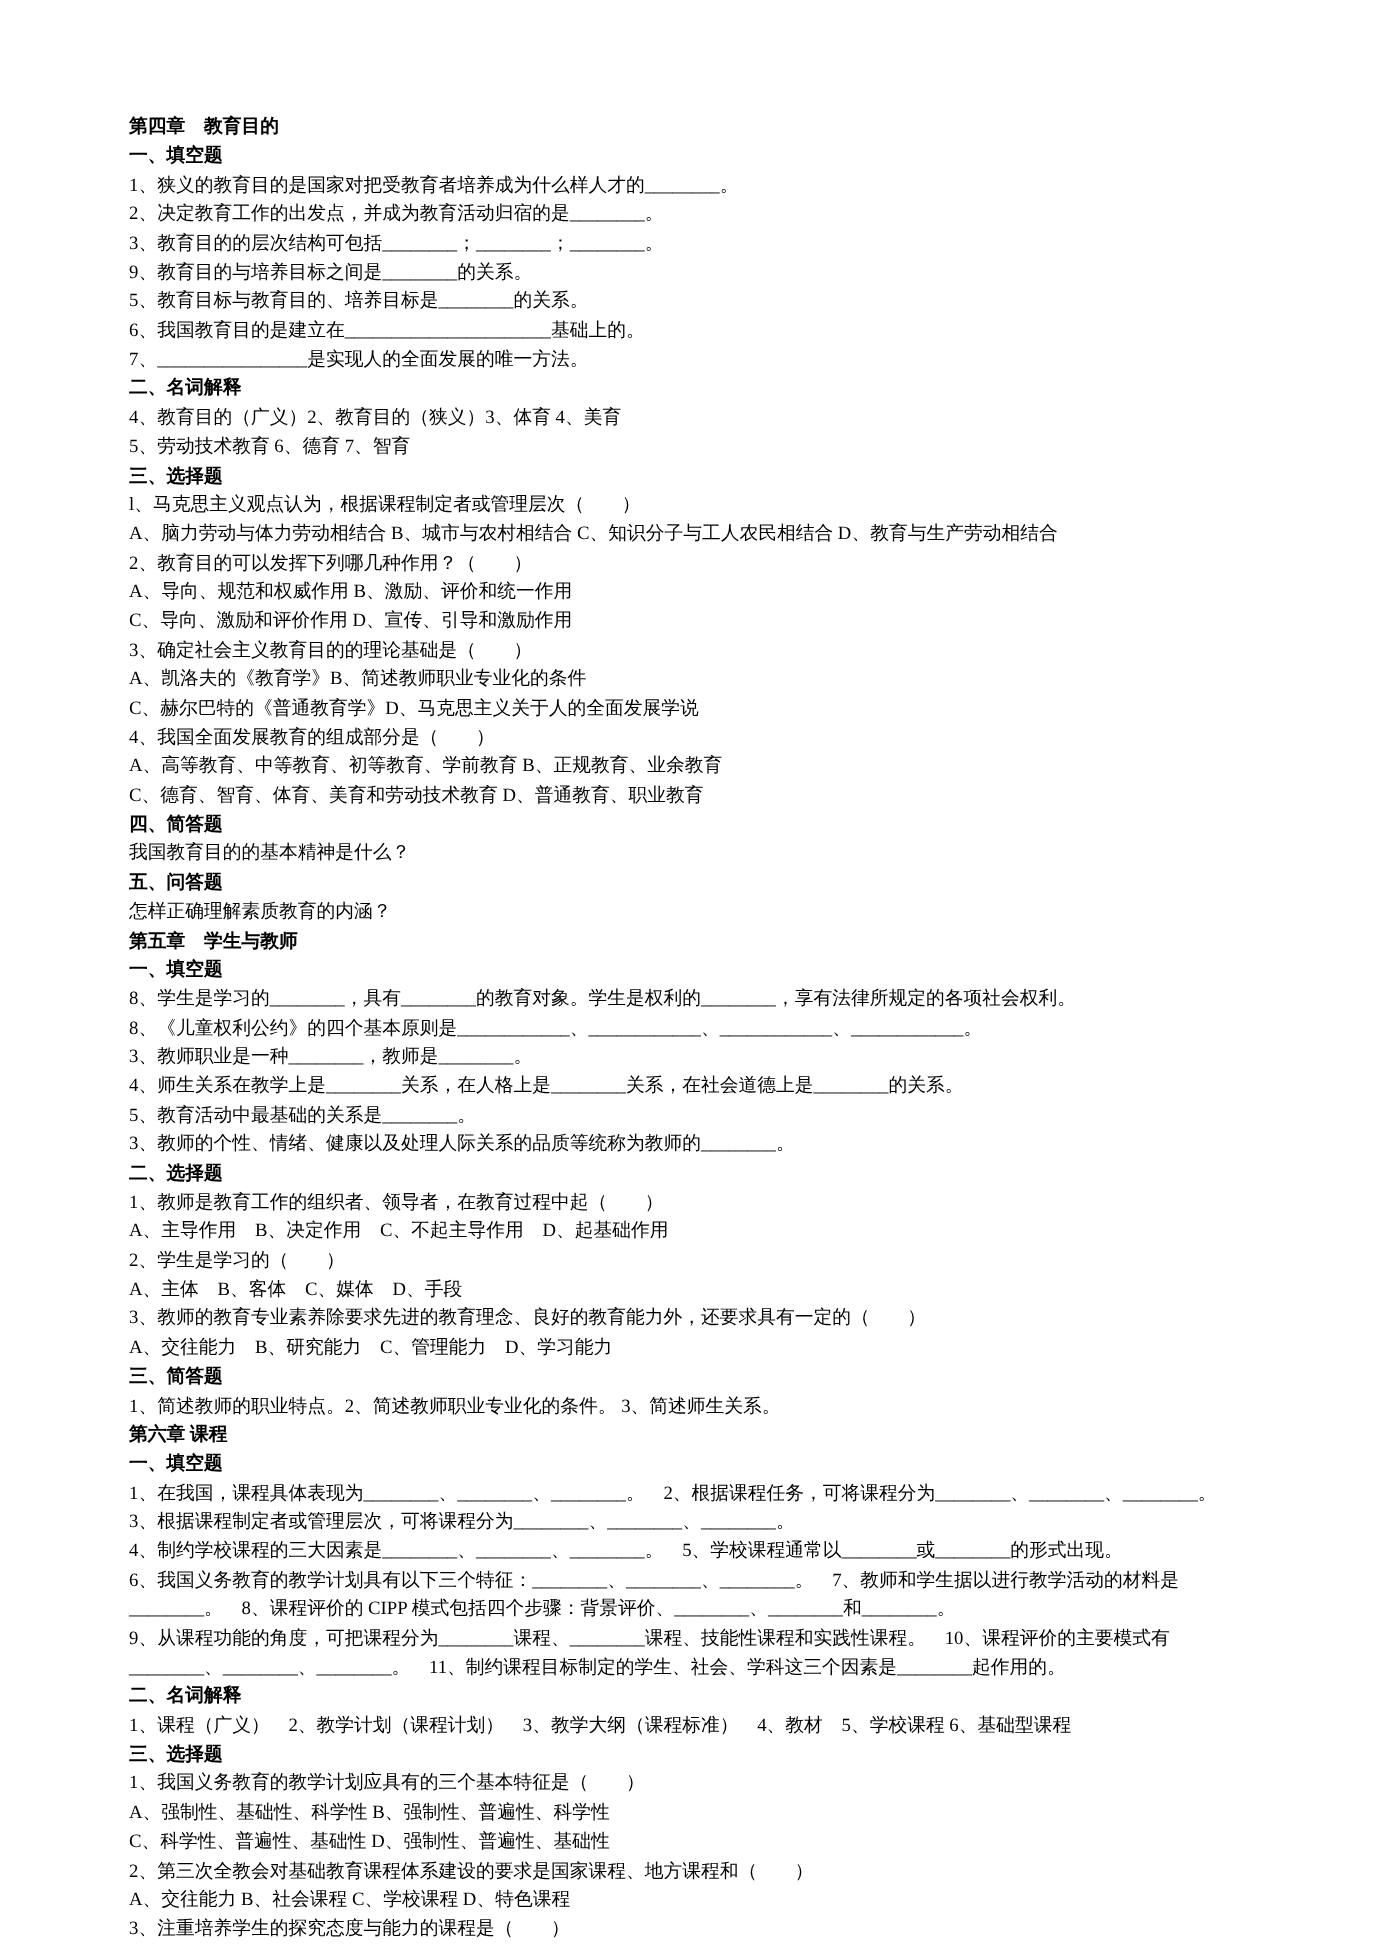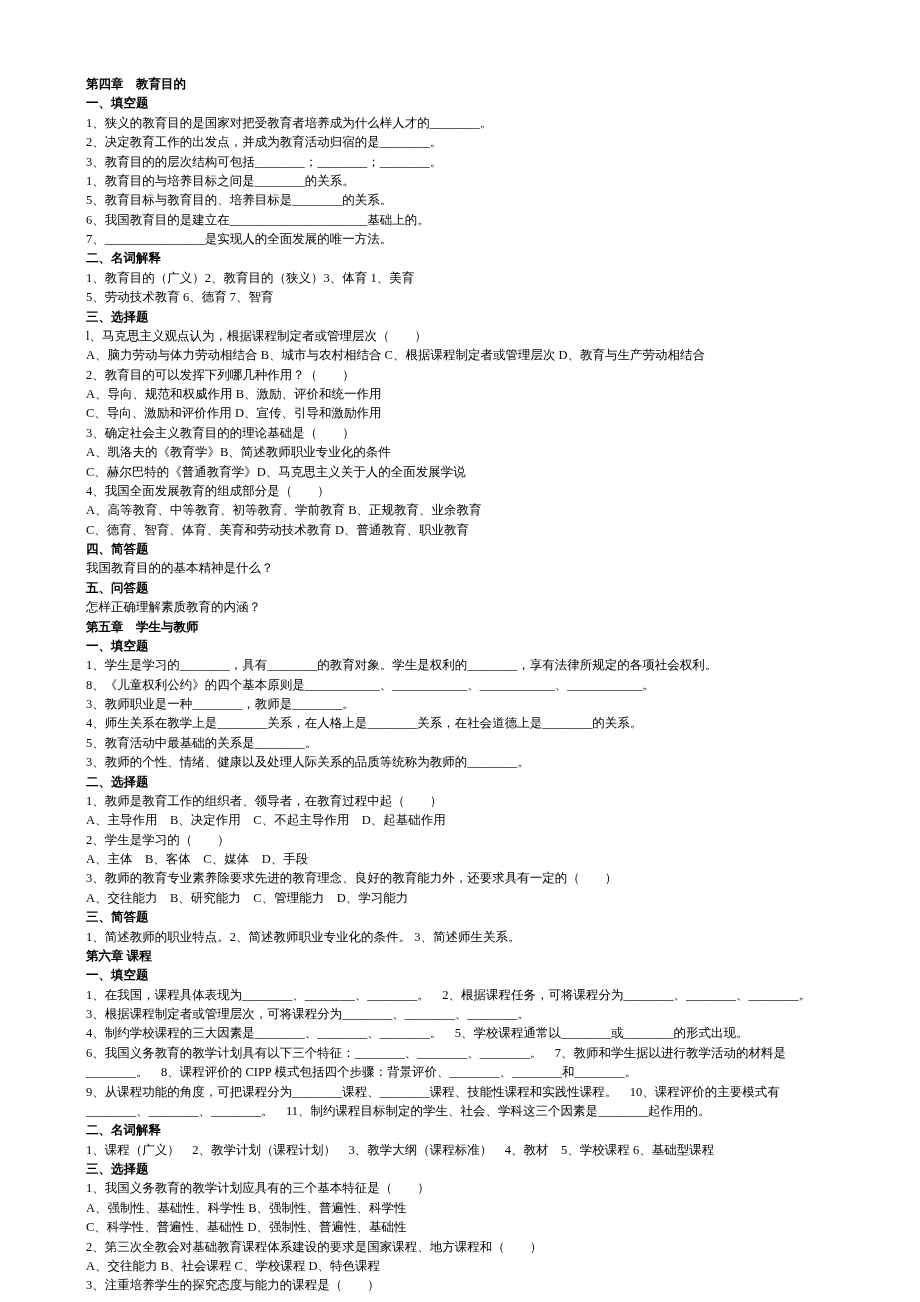--- a/index.html
+++ b/index.html
@@ -17,47 +17,47 @@
   .line { white-space: pre-wrap; }
 </style>
 </head>
 <body>
 
 <div class="line bold">第四章　教育目的</div>
 <div class="line bold">一、填空题</div>
 <div class="line">1、狭义的教育目的是国家对把受教育者培养成为什么样人才的________。</div>
 <div class="line">2、决定教育工作的出发点，并成为教育活动归宿的是________。</div>
 <div class="line">3、教育目的的层次结构可包括________；________；________。</div>
-<div class="line">1、教育目的与培养目标之间是________的关系。</div>
+<div class="line">9、教育目的与培养目标之间是________的关系。</div>
 <div class="line">5、教育目标与教育目的、培养目标是________的关系。</div>
 <div class="line">6、我国教育目的是建立在______________________基础上的。</div>
 <div class="line">7、________________是实现人的全面发展的唯一方法。</div>
 <div class="line bold">二、名词解释</div>
-<div class="line">1、教育目的（广义）2、教育目的（狭义）3、体育 1、美育</div>
+<div class="line">4、教育目的（广义）2、教育目的（狭义）3、体育 4、美育</div>
 <div class="line">5、劳动技术教育 6、德育 7、智育</div>
 <div class="line bold">三、选择题</div>
 <div class="line">l、马克思主义观点认为，根据课程制定者或管理层次（　　）</div>
-<div class="line">A、脑力劳动与体力劳动相结合 B、城市与农村相结合 C、根据课程制定者或管理层次 D、教育与生产劳动相结合</div>
+<div class="line">A、脑力劳动与体力劳动相结合 B、城市与农村相结合 C、知识分子与工人农民相结合 D、教育与生产劳动相结合</div>
 <div class="line">2、教育目的可以发挥下列哪几种作用？（　　）</div>
 <div class="line">A、导向、规范和权威作用 B、激励、评价和统一作用</div>
 <div class="line">C、导向、激励和评价作用 D、宣传、引导和激励作用</div>
 <div class="line">3、确定社会主义教育目的的理论基础是（　　）</div>
 <div class="line">A、凯洛夫的《教育学》B、简述教师职业专业化的条件</div>
 <div class="line">C、赫尔巴特的《普通教育学》D、马克思主义关于人的全面发展学说</div>
 <div class="line">4、我国全面发展教育的组成部分是（　　）</div>
 <div class="line">A、高等教育、中等教育、初等教育、学前教育 B、正规教育、业余教育</div>
 <div class="line">C、德育、智育、体育、美育和劳动技术教育 D、普通教育、职业教育</div>
 <div class="line bold">四、简答题</div>
 <div class="line">我国教育目的的基本精神是什么？</div>
 <div class="line bold">五、问答题</div>
 <div class="line">怎样正确理解素质教育的内涵？</div>
 
 <div class="line bold">第五章　学生与教师</div>
 <div class="line bold">一、填空题</div>
-<div class="line">1、学生是学习的________，具有________的教育对象。学生是权利的________，享有法律所规定的各项社会权利。</div>
+<div class="line">8、学生是学习的________，具有________的教育对象。学生是权利的________，享有法律所规定的各项社会权利。</div>
 <div class="line">8、《儿童权利公约》的四个基本原则是____________、____________、____________、____________。</div>
 <div class="line">3、教师职业是一种________，教师是________。</div>
 <div class="line">4、师生关系在教学上是________关系，在人格上是________关系，在社会道德上是________的关系。</div>
 <div class="line">5、教育活动中最基础的关系是________。</div>
 <div class="line">3、教师的个性、情绪、健康以及处理人际关系的品质等统称为教师的________。</div>
 <div class="line bold">二、选择题</div>
 <div class="line">1、教师是教育工作的组织者、领导者，在教育过程中起（　　）</div>
 <div class="line">A、主导作用　B、决定作用　C、不起主导作用　D、起基础作用</div>
 <div class="line">2、学生是学习的（　　）</div>
 <div class="line">A、主体　B、客体　C、媒体　D、手段</div>

